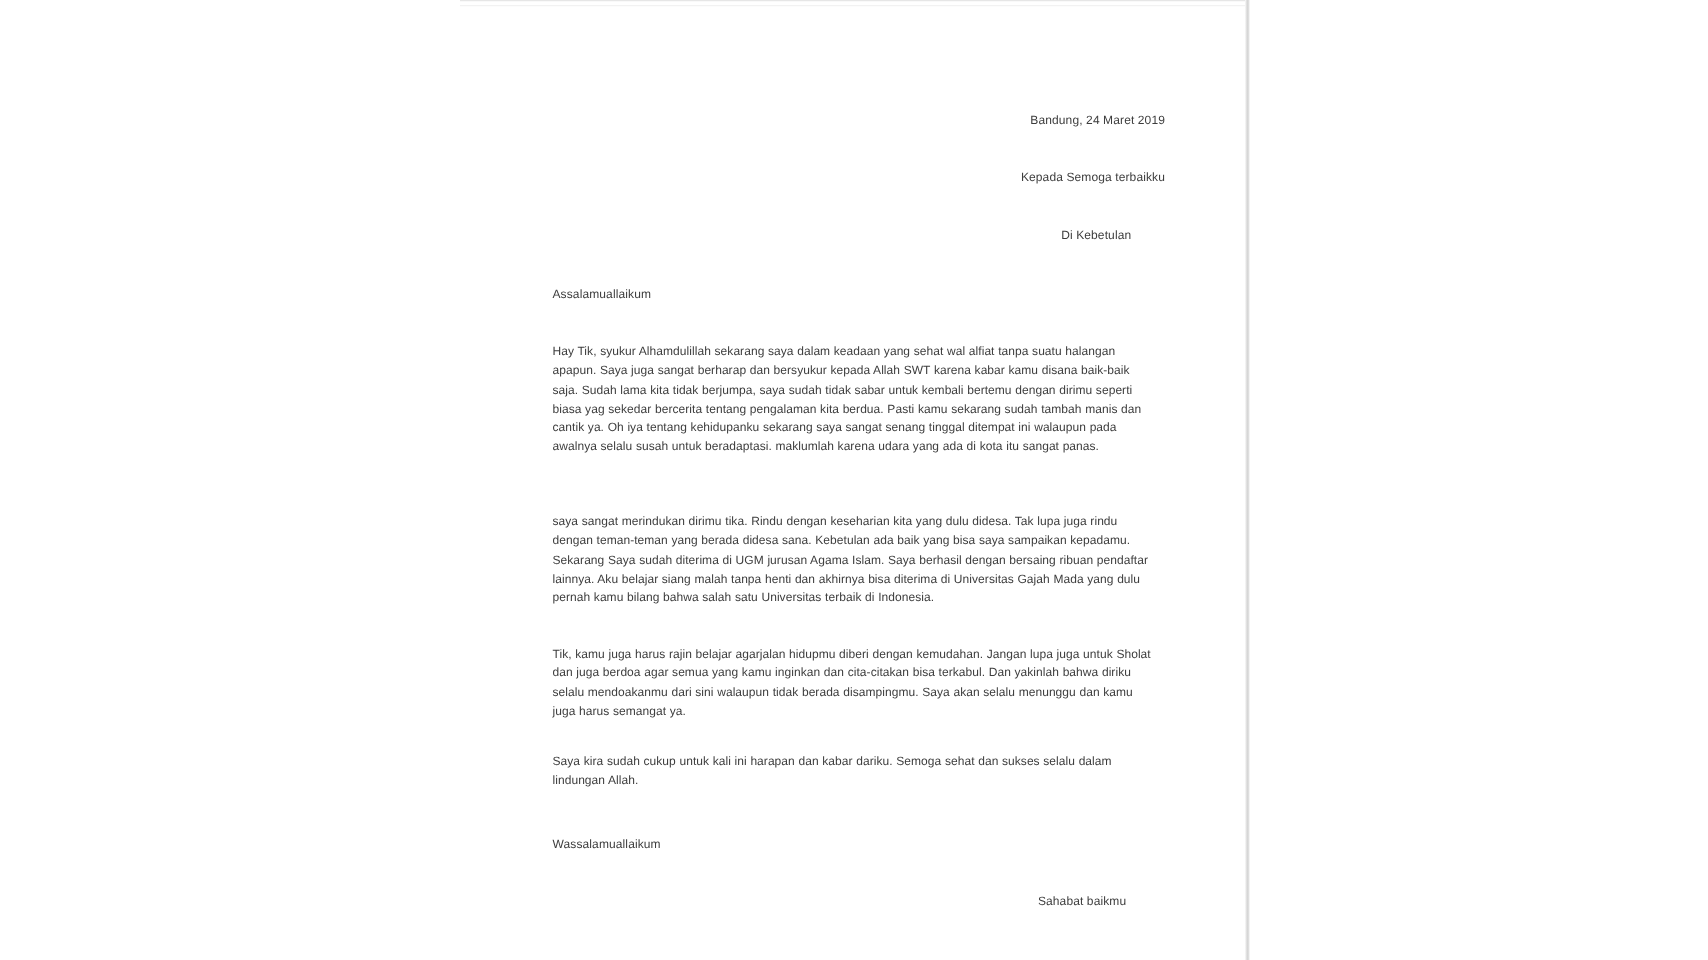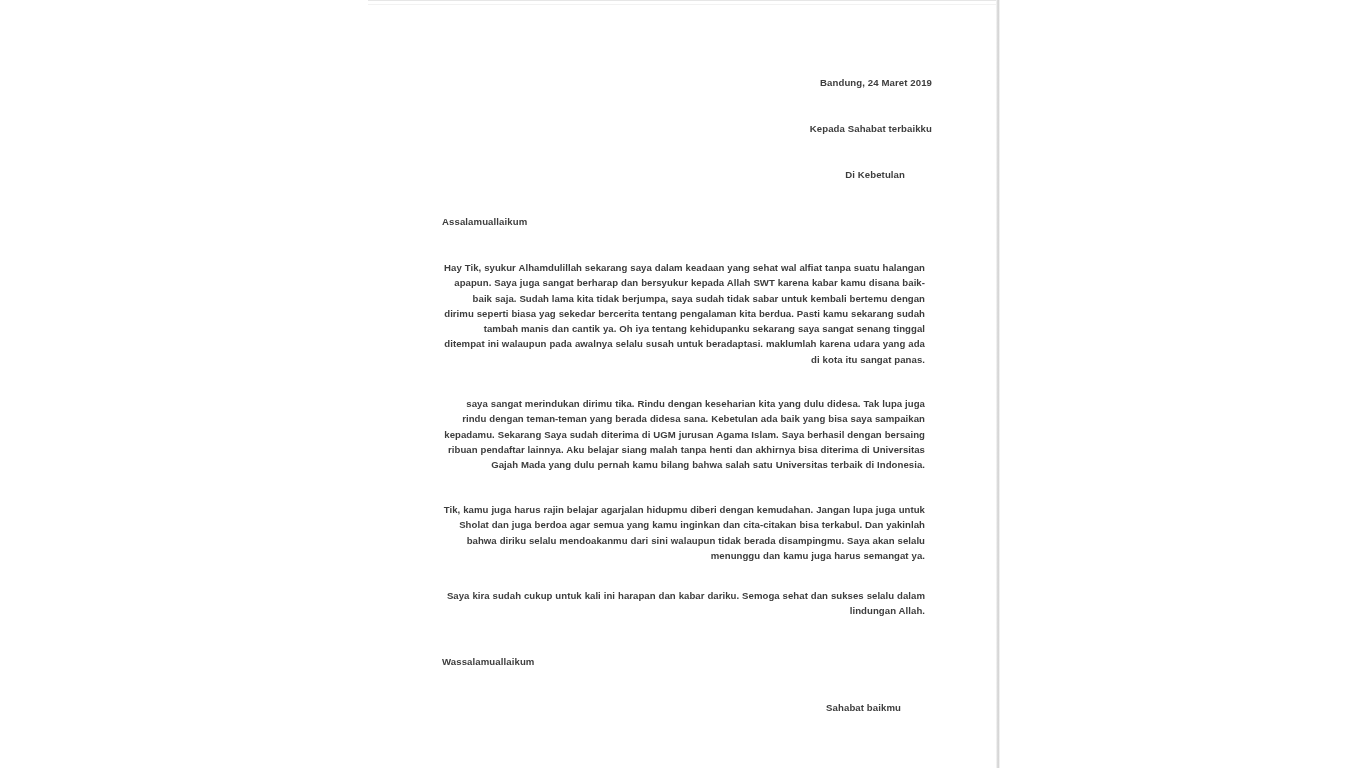--- a/index.html
+++ b/index.html
@@ -50,24 +50,23 @@
     left: 996px;
     top: 0px;
     width: 4px;
     height: 768px;
     background: linear-gradient(to right, #fbfbfb 0%, #d9d9d9 40%, #d4d4d4 60%, #fdfdfd 100%);
   }
 
   .content {
     position: absolute;
     left: 74px;
-    top: 0;
+    top: 14px;
     width: 490px;
     height: 584px;
-    font-weight: bold;
   }
 
   .line {
     position: absolute;
     font-size: 9.6px;
     line-height: 15.3px;
     color: #3d3d3d;
     letter-spacing: 0.01em;
     white-space: nowrap;
   }
@@ -78,21 +77,21 @@
     left: auto;
   }
 
   .para {
     position: absolute;
     width: 483px;
     font-size: 9.6px;
     line-height: 15.3px;
     color: #3d3d3d;
     letter-spacing: 0.005em;
-    text-align: right;
+    text-align: left;
     word-spacing: 0.02em;
   }
 
   
   #date-line      { top: 74px;  right: 0; }
   #recipient-line { top: 120px; right: 0; }
   #recipient-city { top: 166px; right: 27px; }
   #salutation     { top: 213px; left: 0; }
   #para-1         { top: 259px; left: 0; }
   #para-2         { top: 395px; left: 0; }
@@ -104,21 +103,21 @@
 </head>
 <body>
 
 <div id="canvas">
 
   <div id="page">
     <div class="content">
 
       <div class="line right" id="date-line">Bandung, 24 Maret 2019</div>
 
-      <div class="line right" id="recipient-line">Kepada Sahabat terbaikku</div>
+      <div class="line right" id="recipient-line">Kepada Semoga terbaikku</div>
 
       <div class="line right" id="recipient-city">Di Kebetulan</div>
 
       <div class="line" id="salutation">Assalamuallaikum</div>
 
       <div class="para" id="para-1">Hay Tik, syukur Alhamdulillah sekarang saya dalam keadaan yang sehat wal alfiat tanpa suatu halangan apapun. Saya juga sangat berharap dan bersyukur kepada Allah SWT karena kabar kamu disana baik-baik saja. Sudah lama kita tidak berjumpa, saya sudah tidak sabar untuk kembali bertemu dengan dirimu seperti biasa yag sekedar bercerita tentang pengalaman kita berdua. Pasti kamu sekarang sudah tambah manis dan cantik ya. Oh iya tentang kehidupanku sekarang saya sangat senang tinggal ditempat ini walaupun pada awalnya selalu susah untuk beradaptasi. maklumlah karena udara yang ada di kota itu sangat panas.</div>
 
       <div class="para" id="para-2">saya sangat merindukan dirimu tika. Rindu dengan keseharian kita yang dulu didesa. Tak lupa juga rindu dengan teman-teman yang berada didesa sana. Kebetulan ada baik yang bisa saya sampaikan kepadamu. Sekarang Saya sudah diterima di UGM jurusan Agama Islam. Saya berhasil dengan bersaing ribuan pendaftar lainnya. Aku belajar siang malah tanpa henti dan akhirnya bisa diterima di Universitas Gajah Mada yang dulu pernah kamu bilang bahwa salah satu Universitas terbaik di Indonesia.</div>
 
       <div class="para" id="para-4">Saya kira sudah cukup untuk kali ini harapan dan kabar dariku. Semoga sehat dan sukses selalu dalam lindungan Allah.</div>

